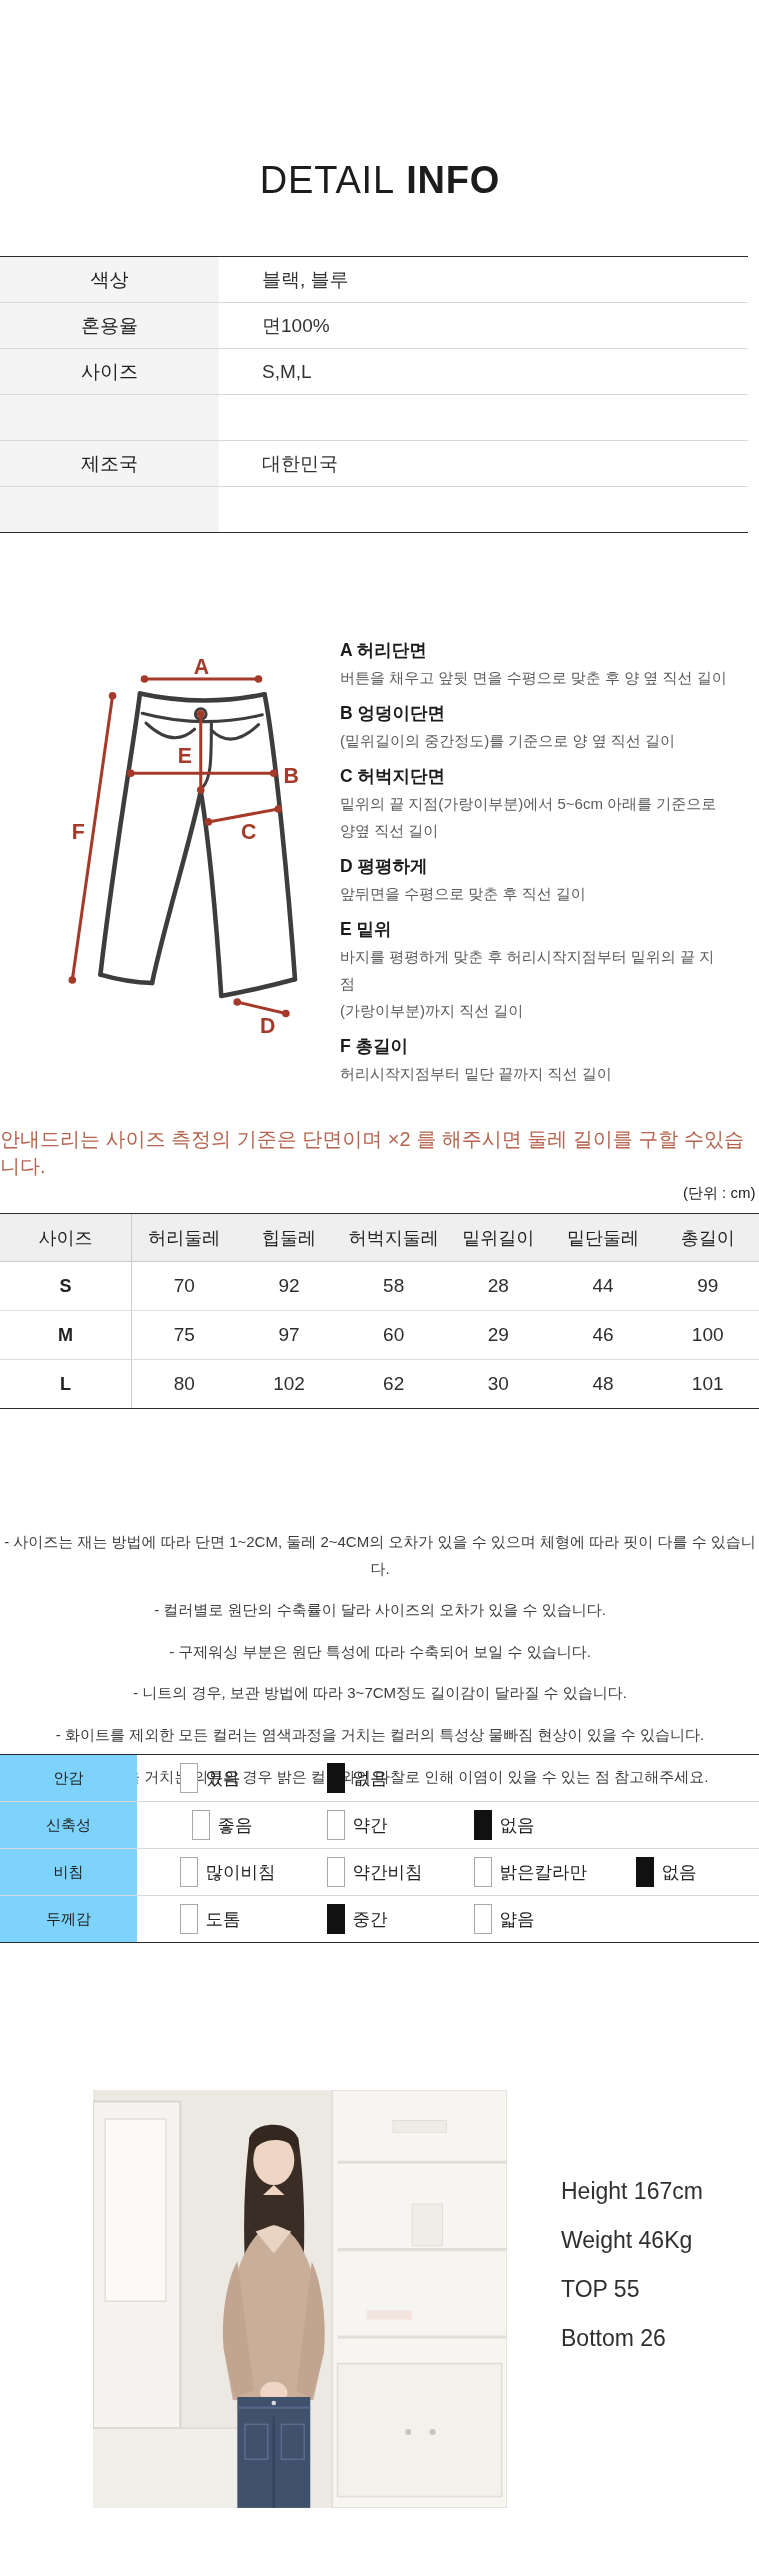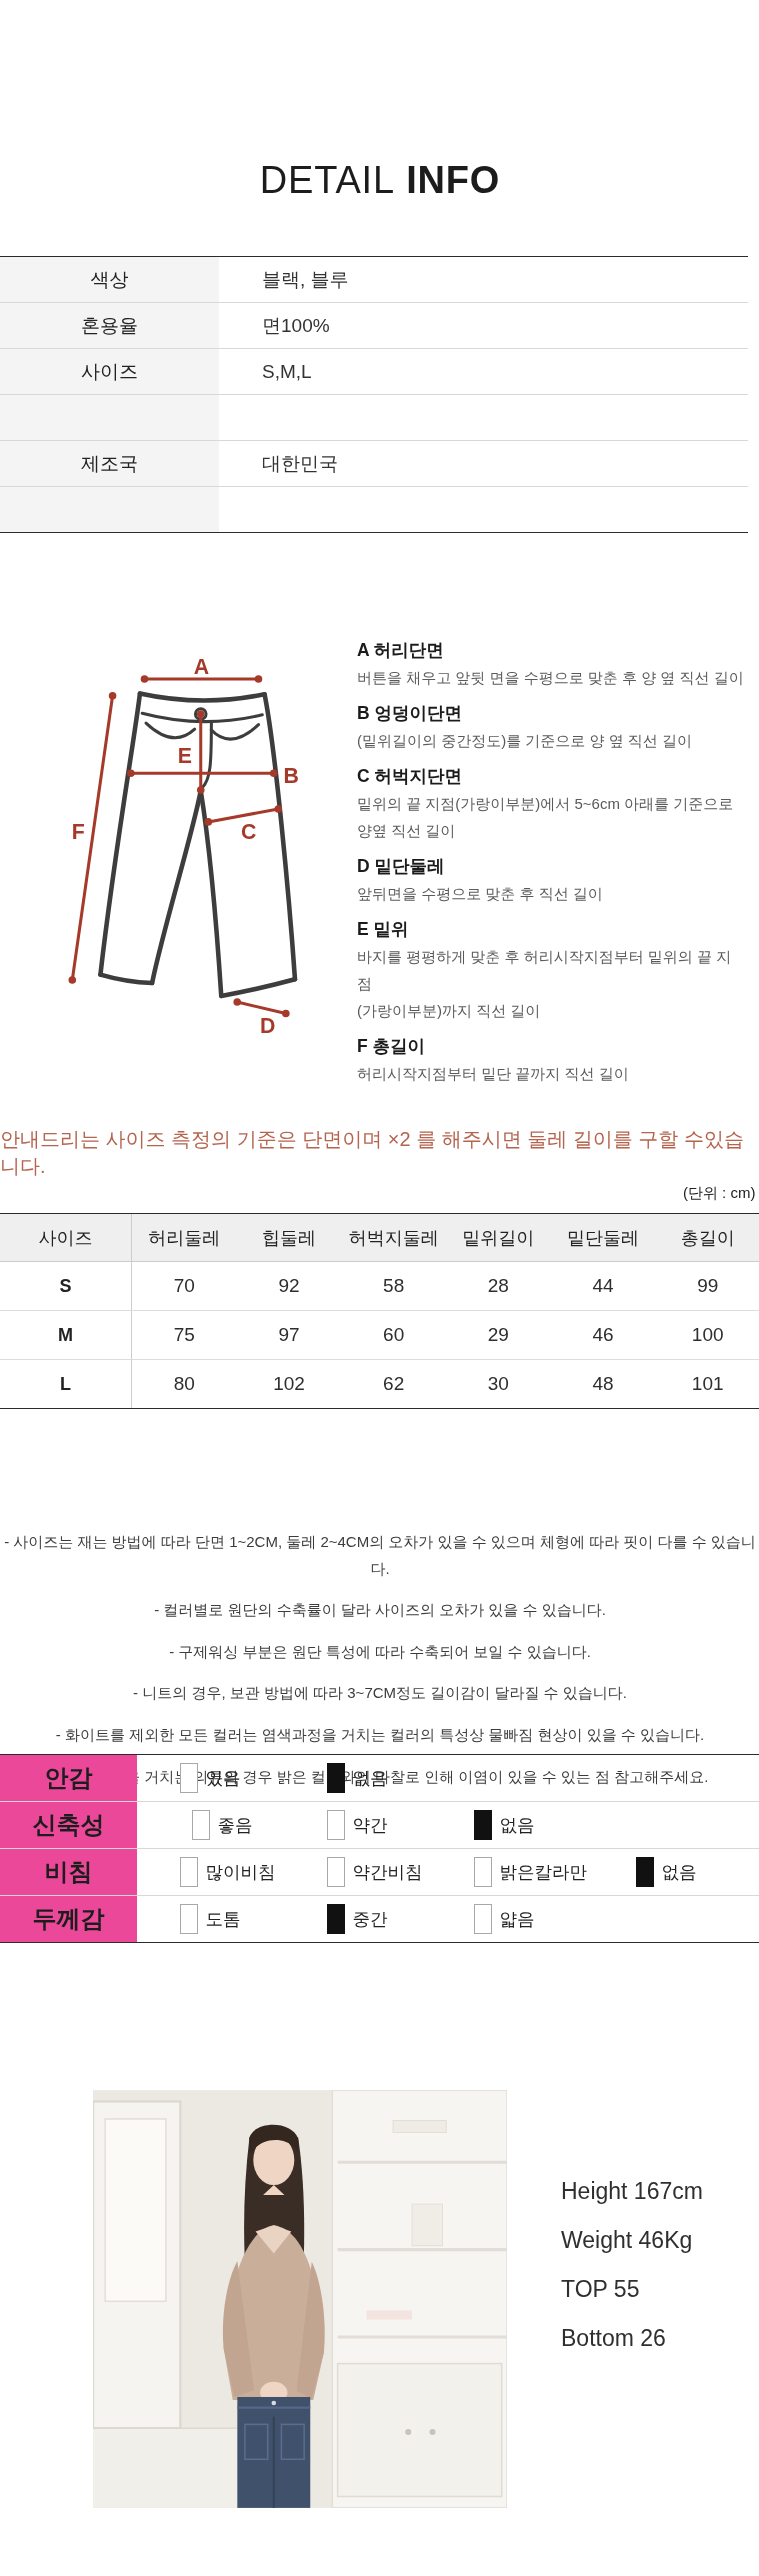--- a/index.html
+++ b/index.html
@@ -24,21 +24,21 @@
 
   
   .pants-svg{position:absolute;left:0;top:600px;}
   .pants{stroke:#3d3d3d;stroke-width:6;fill:none;stroke-linecap:round;stroke-linejoin:round;}
   .pants-thin{stroke:#3d3d3d;stroke-width:4;fill:none;stroke-linecap:round;}
   .meas{stroke:var(--accent);stroke-width:4;fill:none;}
   .meas-dot{fill:var(--accent);}
   .meas-letter{fill:var(--accent);font-size:28px;font-weight:bold;
                font-family:"Liberation Sans",sans-serif;}
 
-  .measure-desc{position:absolute;left:357px;top:637px;width:388px;}
+  .measure-desc{position:absolute;left:340px;top:637px;width:388px;}
   .md-group{margin-bottom:9px;}
   .md-head{font-size:17.5px;font-weight:bold;color:#1b1b1b;line-height:27px;}
   .md-line{font-size:15px;color:#5a5a5a;line-height:27px;}
 
   
   .notice{position:absolute;top:1106px;left:0;width:760px;text-align:left;
           font-size:20px;color:var(--notice);}
 
   
   .unit{position:absolute;top:1184px;right:4.6px;font-size:15px;color:#222;}
@@ -55,23 +55,23 @@
 
   
   .notes{position:absolute;top:1514px;left:0;width:760px;text-align:center;}
   .note-line{font-size:15px;line-height:26.6px;color:#3c3c3c;}
 
   
   .spec-table{position:absolute;top:1754px;left:0;width:760px;
               border-top:1.5px solid #2b2b2b;border-bottom:1.5px solid #2b2b2b;}
   .spec-row{position:relative;height:46px;border-bottom:0.8px solid #d8d8d8;}
   .spec-row:last-child{border-bottom:none;}
-  .spec-label{position:absolute;left:0;top:0;bottom:0;width:137px;background:#ec4899;
+  .spec-label{position:absolute;left:0;top:0;bottom:0;width:137px;background:#7dd3fc;
               display:flex;align-items:center;justify-content:center;
-              font-size:24px;font-weight:bold;color:#1d1d1d;}
+              font-size:15px;font-weight:normal;color:#1d1d1d;}
   .spec-opt{position:absolute;top:0;bottom:0;display:flex;align-items:center;gap:8px;}
   .cbox{width:17.5px;height:30px;background:#fff;border:0.8px solid #a8a8a8;box-sizing:border-box;}
   .cbox.checked{background:#111;border-color:#111;}
   .opt-label{font-size:17.5px;color:#222;}
 
   
   .photo{position:absolute;left:93px;top:2090px;width:414px;height:418px;}
   .model-info{position:absolute;left:561px;top:2167px;}
   .model-line{font-size:23px;line-height:49px;color:#2f2f2f;}
 </style>
@@ -162,21 +162,21 @@
     <div class="md-group">
       <div class="md-head">B 엉덩이단면</div>
       <div class="md-line">(밑위길이의 중간정도)를 기준으로 양 옆 직선 길이</div>
     </div>
     <div class="md-group">
       <div class="md-head">C 허벅지단면</div>
       <div class="md-line">밑위의 끝 지점(가랑이부분)에서 5~6cm 아래를 기준으로</div>
       <div class="md-line">양옆 직선 길이</div>
     </div>
     <div class="md-group">
-      <div class="md-head">D 밑단둘레</div>
+      <div class="md-head">D 평평하게</div>
       <div class="md-line">앞뒤면을 수평으로 맞춘 후 직선 길이</div>
     </div>
     <div class="md-group">
       <div class="md-head">E 밑위</div>
       <div class="md-line">바지를 평평하게 맞춘 후 허리시작지점부터 밑위의 끝 지점</div>
       <div class="md-line">(가랑이부분)까지 직선 길이</div>
     </div>
     <div class="md-group">
       <div class="md-head">F 총길이</div>
       <div class="md-line">허리시작지점부터 밑단 끝까지 직선 길이</div>

